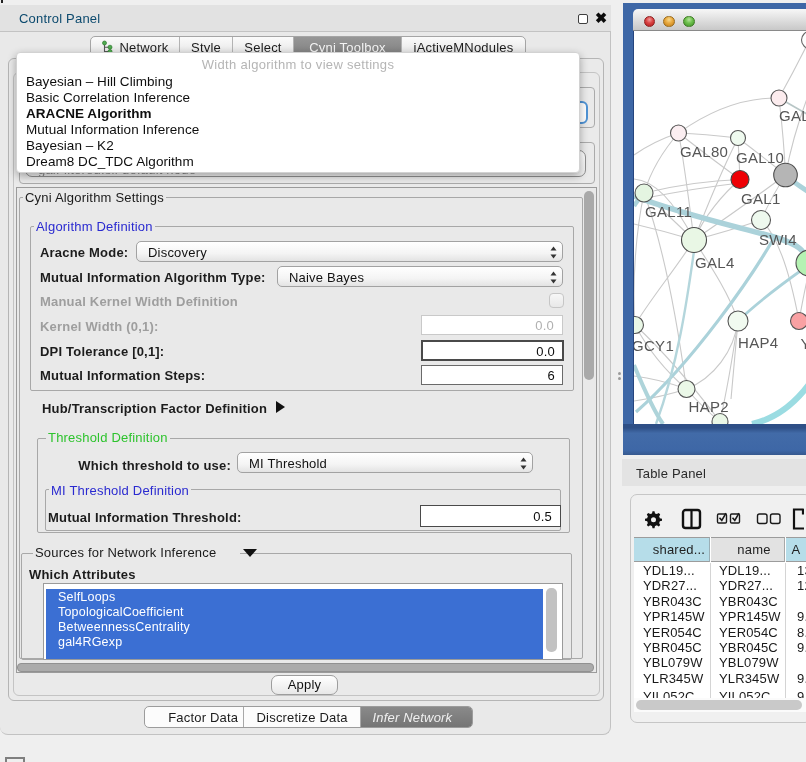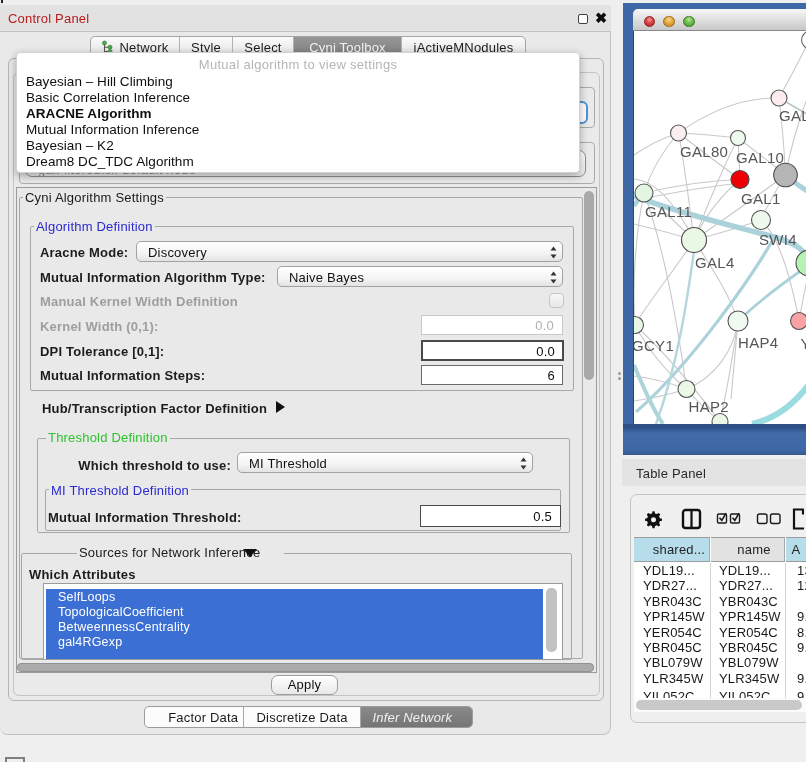--- a/index.html
+++ b/index.html
@@ -2,21 +2,21 @@
 <html><head><meta charset="utf-8"><style>
 *{margin:0;padding:0;box-sizing:border-box;}
 html,body{width:806px;height:762px;overflow:hidden;background:#efefef;
  font-family:"Liberation Sans",sans-serif;-webkit-font-smoothing:antialiased;}
 .abs{position:absolute;}
 #stage{position:relative;width:806px;height:762px;}
 
 #lwin{left:0;top:5px;width:611px;height:730px;background:#e9e9e9;
  border:1px solid #c2c2c2;border-top:none;border-left:none;border-radius:0 0 8px 8px;}
 #ltitle{left:0;top:5px;width:611px;height:27px;background:#e2e2e2;border-bottom:1px solid #c3c3c3;}
-#ltitle span{position:absolute;left:8px;top:6px;font-size:13px;color:#b91c1c;letter-spacing:.2px;}
+#ltitle span{position:absolute;left:19px;top:6px;font-size:13px;color:#0c4a6e;letter-spacing:.2px;}
 #btnmax{left:578px;top:14px;width:10px;height:10px;border:1.5px solid #3f3f3f;border-radius:2px;background:#fff;}
 #btncls{left:595px;top:10px;width:14px;height:16px;font-size:14.5px;font-weight:bold;color:#0a0a0a;}
 #topmark{left:1px;top:0;width:2px;height:3px;background:#222;}
 
 #tabbar{left:90px;top:36px;width:436px;height:22px;display:flex;
  background:linear-gradient(#fbfbfb,#e2e2e2);border:1px solid #a5a5a5;border-radius:5px 5px 0 0;}
 #tabbar .tab{height:100%;display:flex;align-items:center;justify-content:center;
  font-size:13px;color:#1c1c1c;border-right:1px solid #b3b3b3;letter-spacing:.2px;}
 #tabbar .tab:last-child{border-right:none;}
 #tabbar .sel{background:linear-gradient(#979797,#7e7e7e);color:#f4f4f4;}
@@ -37,21 +37,21 @@
 .gt{position:absolute;background:#e9e9e9;font-size:13px;padding:0 2px;line-height:13px;letter-spacing:.2px;}
 #gCAS{left:19px;top:197px;width:564px;height:462px;}
 #gCAS-t{left:23px;top:191px;color:#1a1a1a;}
 #gAD{left:30px;top:226px;width:544px;height:165px;}
 #gAD-t{left:34px;top:220px;color:#2a2ad0;}
 #gTD{left:37px;top:438px;width:533px;height:95px;}
 #gTD-t{left:46px;top:431px;color:#2dc32d;}
 #gMI{left:45px;top:489px;width:516px;height:42px;}
 #gMI-t{left:49px;top:484px;color:#2a2ad0;}
 #gSRC{left:21px;top:553px;width:551px;height:107px;}
-#gSRC-t{left:33px;top:546px;color:#1a1a1a;padding-right:24px;margin-left:44px;}
+#gSRC-t{left:33px;top:546px;color:#1a1a1a;padding-right:24px;}
 
 .lbl{position:absolute;font-size:13px;font-weight:bold;color:#1c1c1c;letter-spacing:.2px;}
 .lbl.dis{color:#9e9e9e;}
 .combo{position:absolute;height:21px;border:1px solid #a2a2a2;border-radius:5px;
  background:linear-gradient(#ffffff 0%,#f4f4f4 60%,#e3e3e3 100%);}
 .combo span{position:absolute;left:11px;top:3px;font-size:13px;color:#111;letter-spacing:.2px;}
 .carr{position:absolute;right:4px;top:3px;width:9px;height:15px;}
 .field{position:absolute;background:#fff;font-size:13px;text-align:right;letter-spacing:.2px;}
 .tri-r{position:absolute;width:0;height:0;border-top:6px solid transparent;border-bottom:6px solid transparent;border-left:9px solid #111;}
 .tri-d{position:absolute;width:0;height:0;border-left:7px solid transparent;border-right:7px solid transparent;border-top:8px solid #111;}
@@ -193,21 +193,21 @@
 </div>
 <div class="abs" id="lscroll"></div>
 <div class="abs" id="apply">Apply</div>
 <div class="abs" id="btabs">
  <div style="width:100px;padding-left:18px;">Factor Data</div>
  <div style="width:117px;">Discretize Data</div>
  <div style="width:112px;padding-right:8px;font-style:italic;">Infer Network</div>
 </div>
 <div class="abs" id="sqicon"></div>
 <div class="abs" id="popup">
- <div class="hd">Mutual algorithm to view settings</div>
+ <div class="hd">Width algorithm to view settings</div>
  <div class="it" style="top:21px;">Bayesian – Hill Climbing</div>
  <div class="it" style="top:37px;">Basic Correlation Inference</div>
  <div class="it" style="top:53px;font-weight:bold;">ARACNE Algorithm</div>
  <div class="it" style="top:69px;">Mutual Information Inference</div>
  <div class="it" style="top:85px;">Bayesian – K2</div>
  <div class="it" style="top:101px;">Dream8 DC_TDC Algorithm</div>
 </div>
 
 <div class="abs" id="rwin"></div>
 <div class="abs" id="rtitle"></div>

